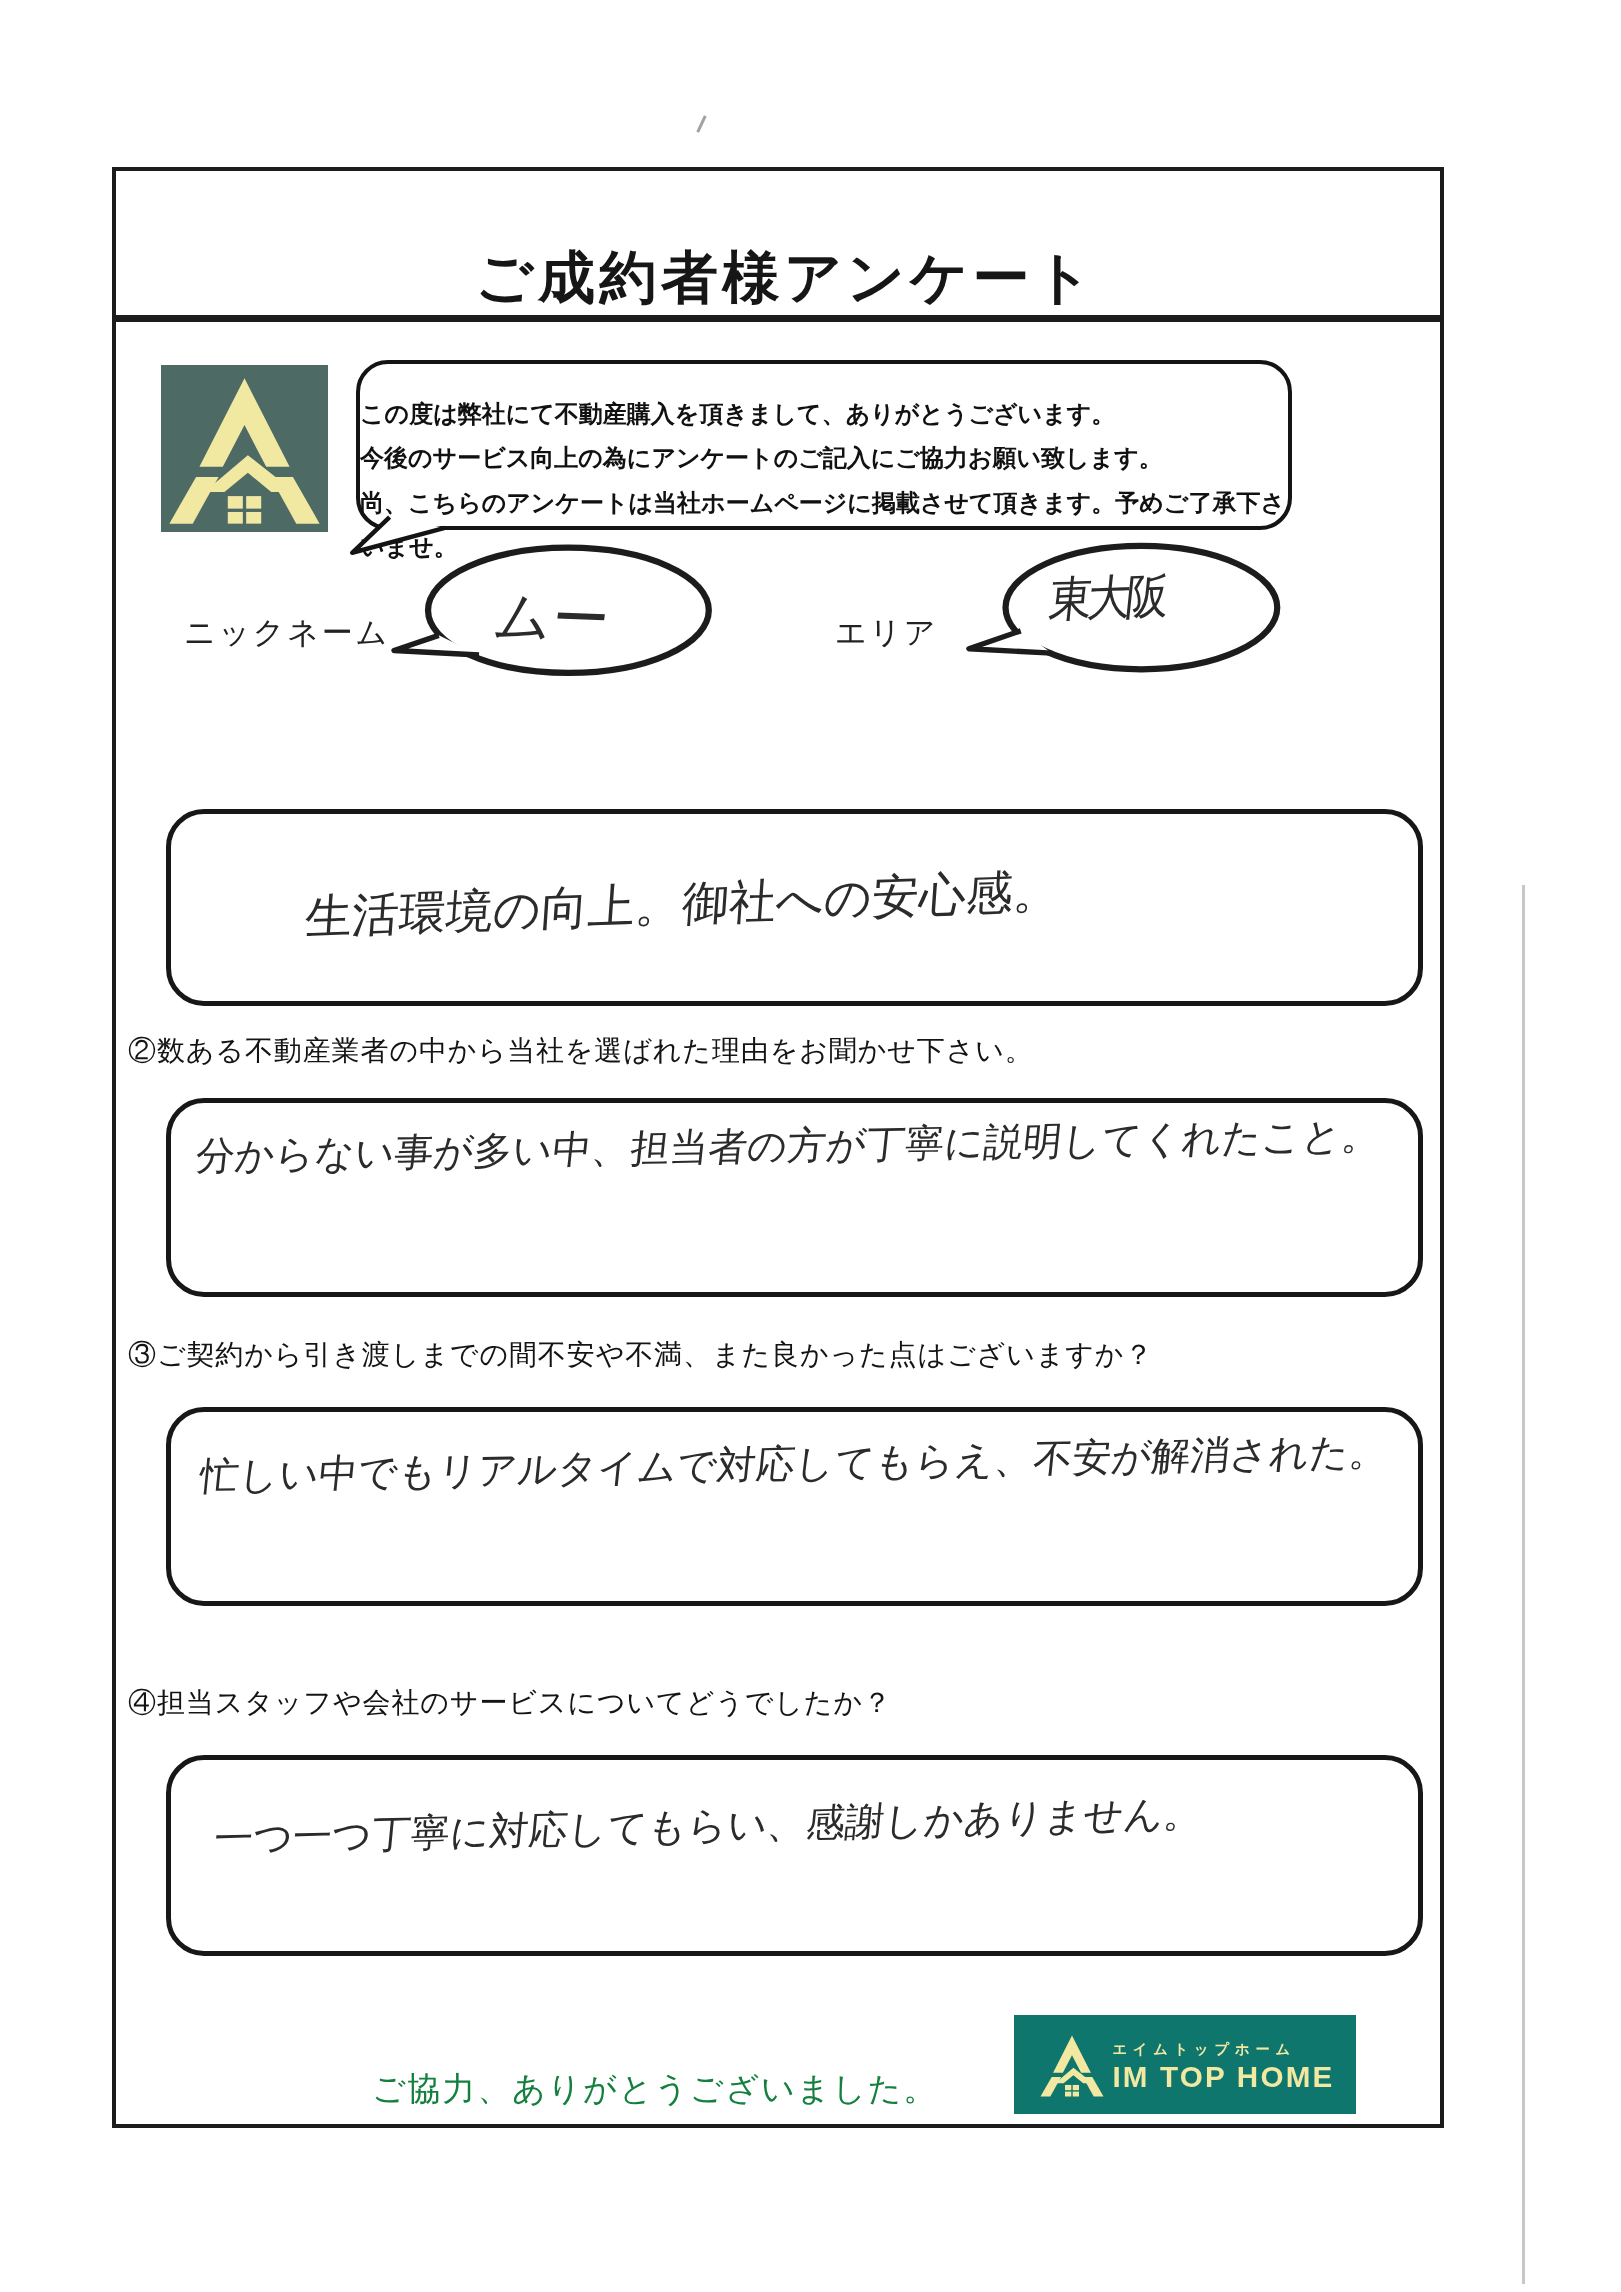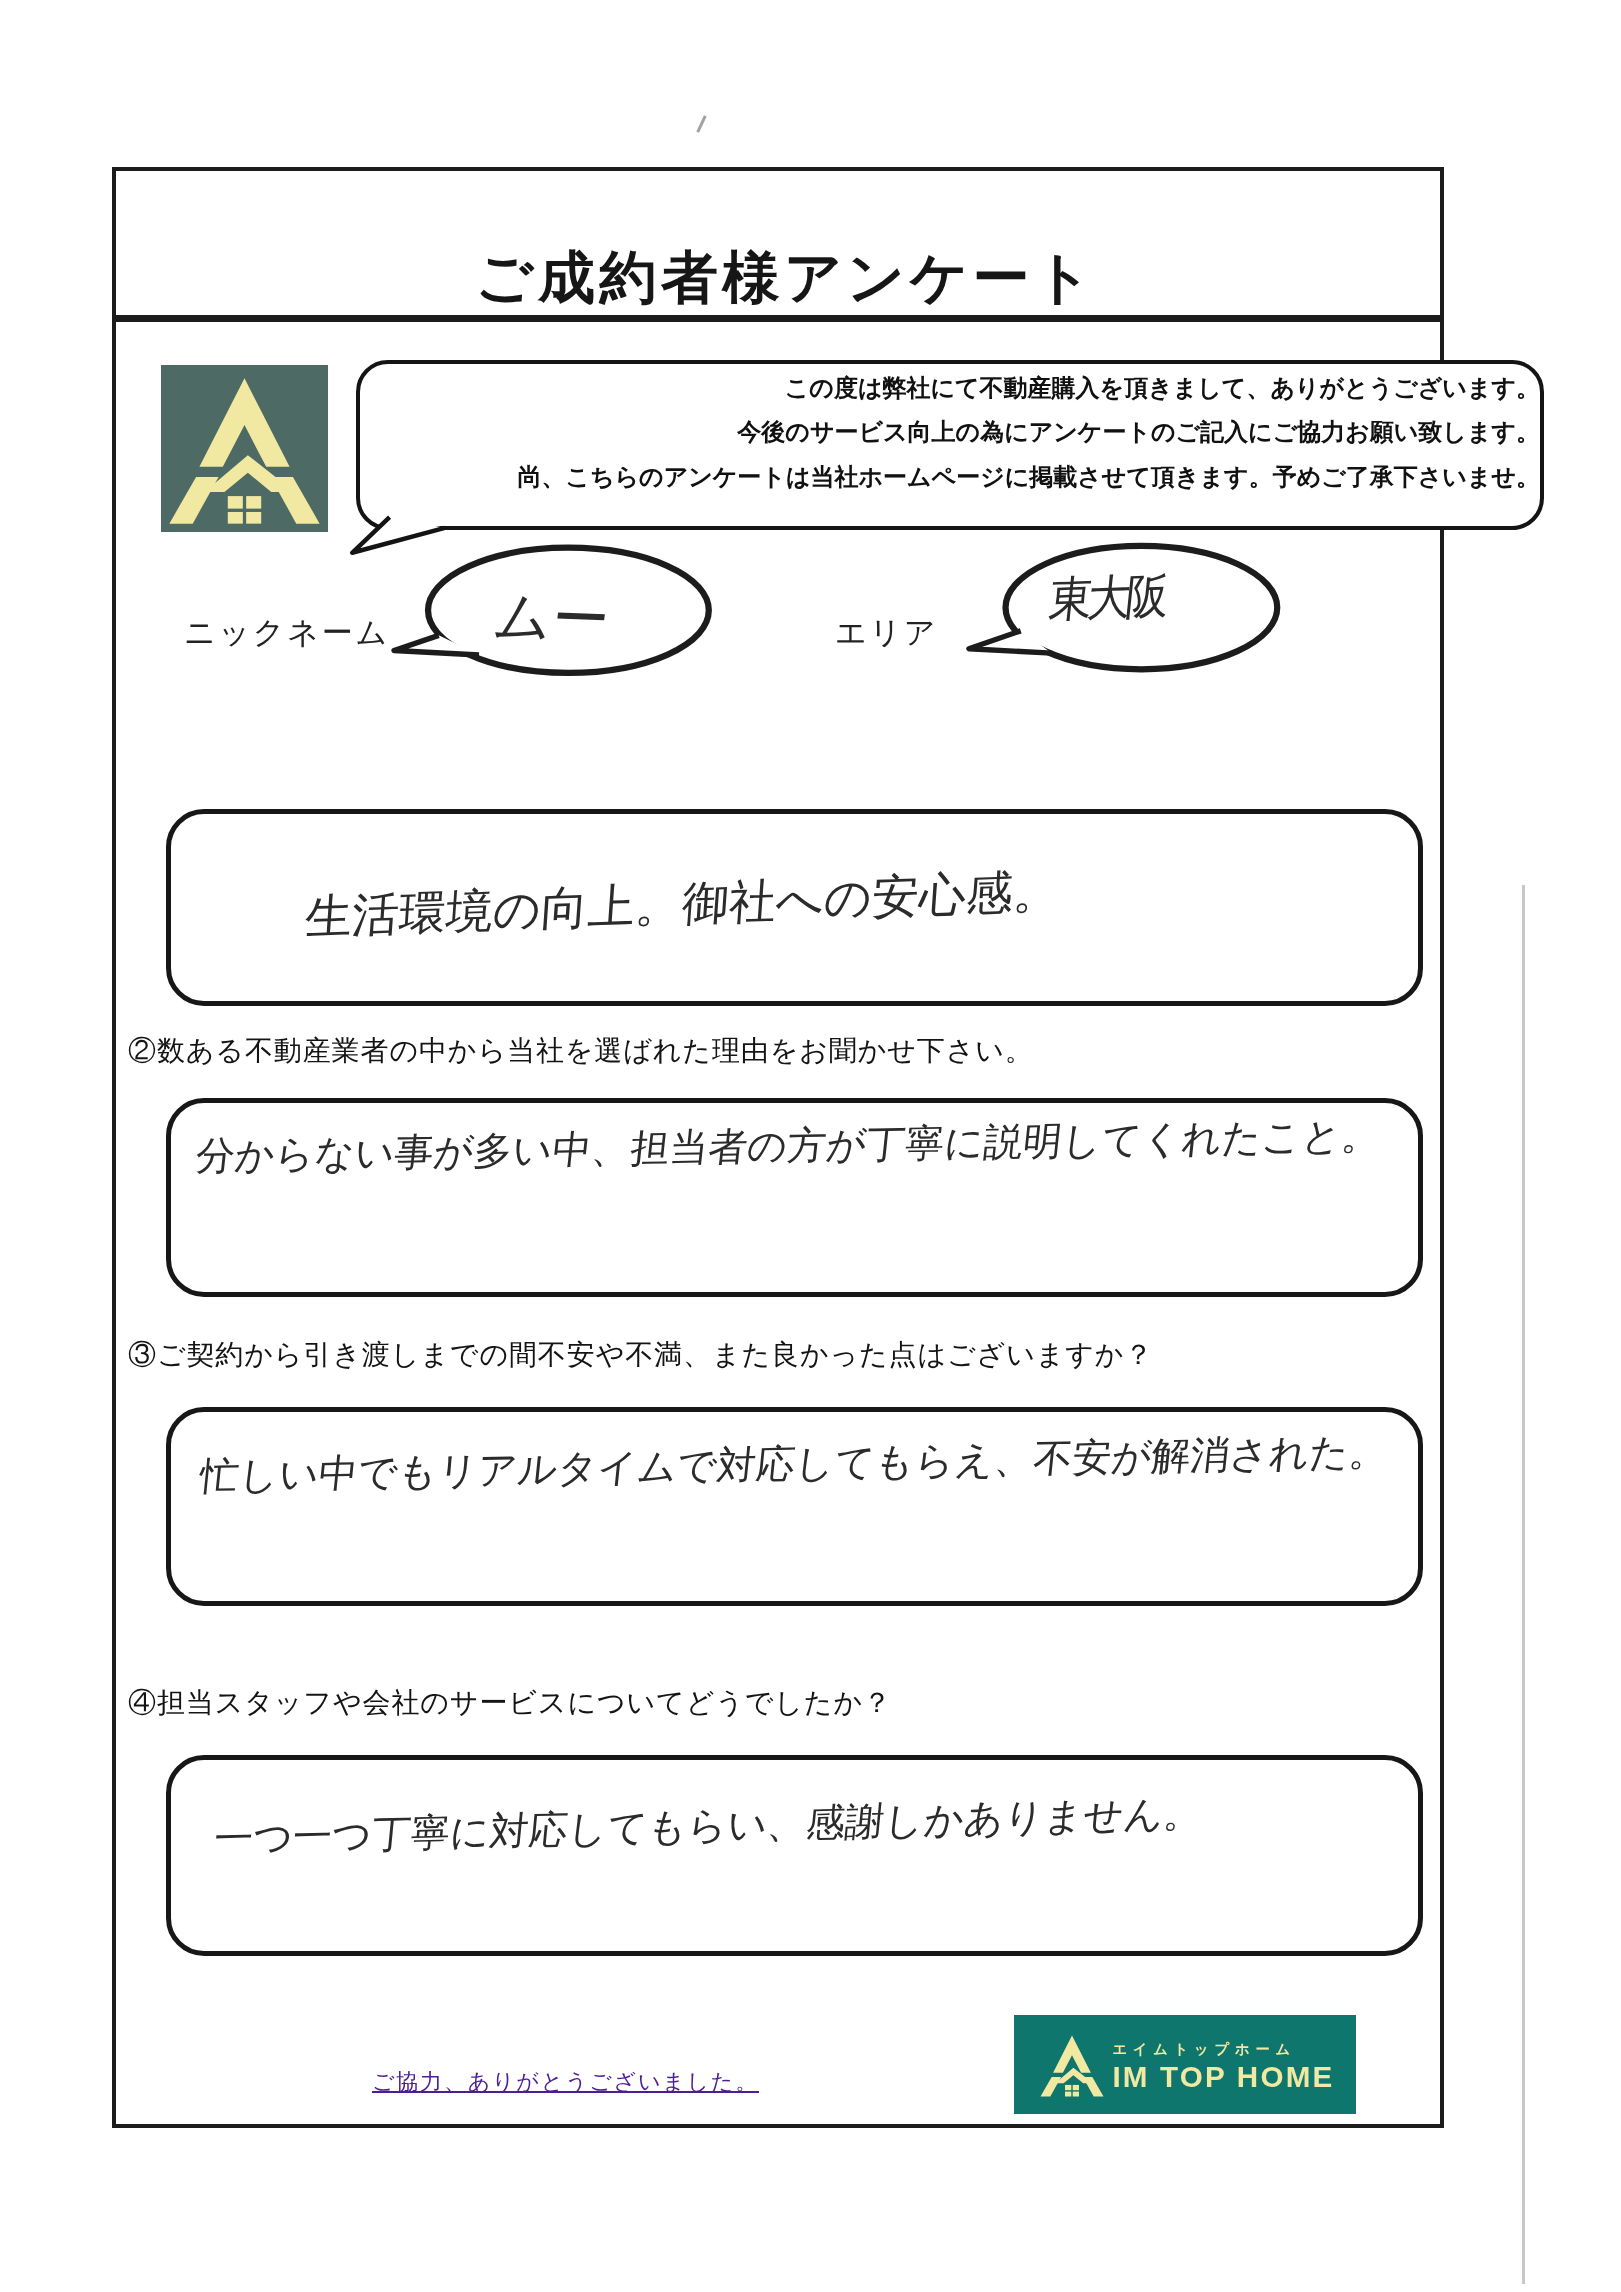--- a/index.html
+++ b/index.html
@@ -20,37 +20,37 @@
   }
   .title-divider{
     position:absolute;left:112px;top:315px;width:1332px;height:7.2px;background:#1c1c1c;
   }
   .logo-mark{
     position:absolute;left:161px;top:365px;width:167px;height:167px;
     background:#4e6a64;
   }
   .logo-mark svg{display:block;width:100%;height:100%;}
   .intro-bubble{
-    position:absolute;left:356px;top:360px;width:1188px;height:170px;
+    position:absolute;left:356px;top:360px;width:936px;height:170px;
     box-sizing:border-box;border:4.5px solid #141414;border-radius:32px;background:#fff;
-    text-align:right;padding-top:2px;
+    text-align:left;padding-top:28px;
   }
   .intro-bubble p{margin:0;font-size:24px;font-weight:700;line-height:1.85;color:#111;}
   .bubble-tail{position:absolute;z-index:3;}
   .profile-label{position:absolute;font-size:31px;letter-spacing:2.7px;color:#222;}
   .hand{
     position:absolute;font-family:"DejaVu Sans",sans-serif;color:#2b2b2b;
     white-space:nowrap;z-index:4;
   }
   .q-label{position:absolute;font-size:28px;letter-spacing:0.9px;color:#141414;}
   .answer-box{
     position:absolute;left:166px;width:1257px;box-sizing:border-box;
     border:5.4px solid #171717;border-radius:38px;background:#fff;
   }
-  .footer-thanks{position:absolute;left:372px;top:2067px;font-size:22px;letter-spacing:1.8px;color:#4c1d95;text-decoration:underline;}
+  .footer-thanks{position:absolute;left:372px;top:2067px;font-size:33px;letter-spacing:1.8px;color:#15803d;}
   .footer-banner{
     position:absolute;left:1014px;top:2015px;width:342px;height:99px;background:#0f766e;
     display:flex;align-items:center;box-sizing:border-box;padding-left:23px;
   }
   .footer-banner .glyph{width:70px;height:70px;flex:0 0 auto;}
   .footer-banner .txt{display:flex;flex-direction:column;margin-left:5.4px;margin-top:5.4px;}
   .footer-banner .jp{font-size:14.3px;letter-spacing:5.8px;color:#f1e8a2;font-weight:700;}
   .footer-banner .en{font-size:29.6px;letter-spacing:2.2px;color:#f1e8a2;font-weight:700;margin-top:0.9px;}
   .scan-line{position:absolute;left:1522px;top:885px;width:2.7px;height:1399px;background:#8f8f8f;opacity:.5;}
   .scan-speck{position:absolute;left:700px;top:115px;width:2.7px;height:18px;background:#555;opacity:.55;transform:rotate(25deg);}

